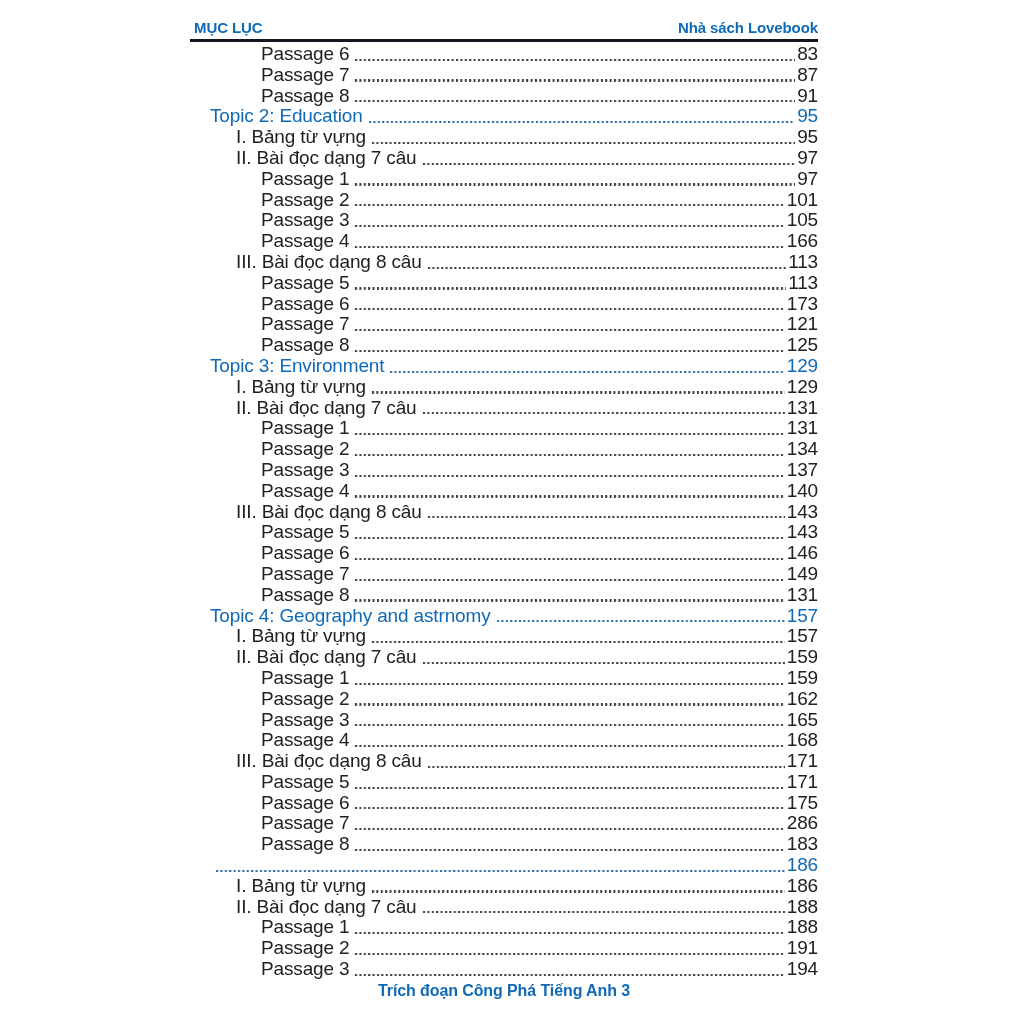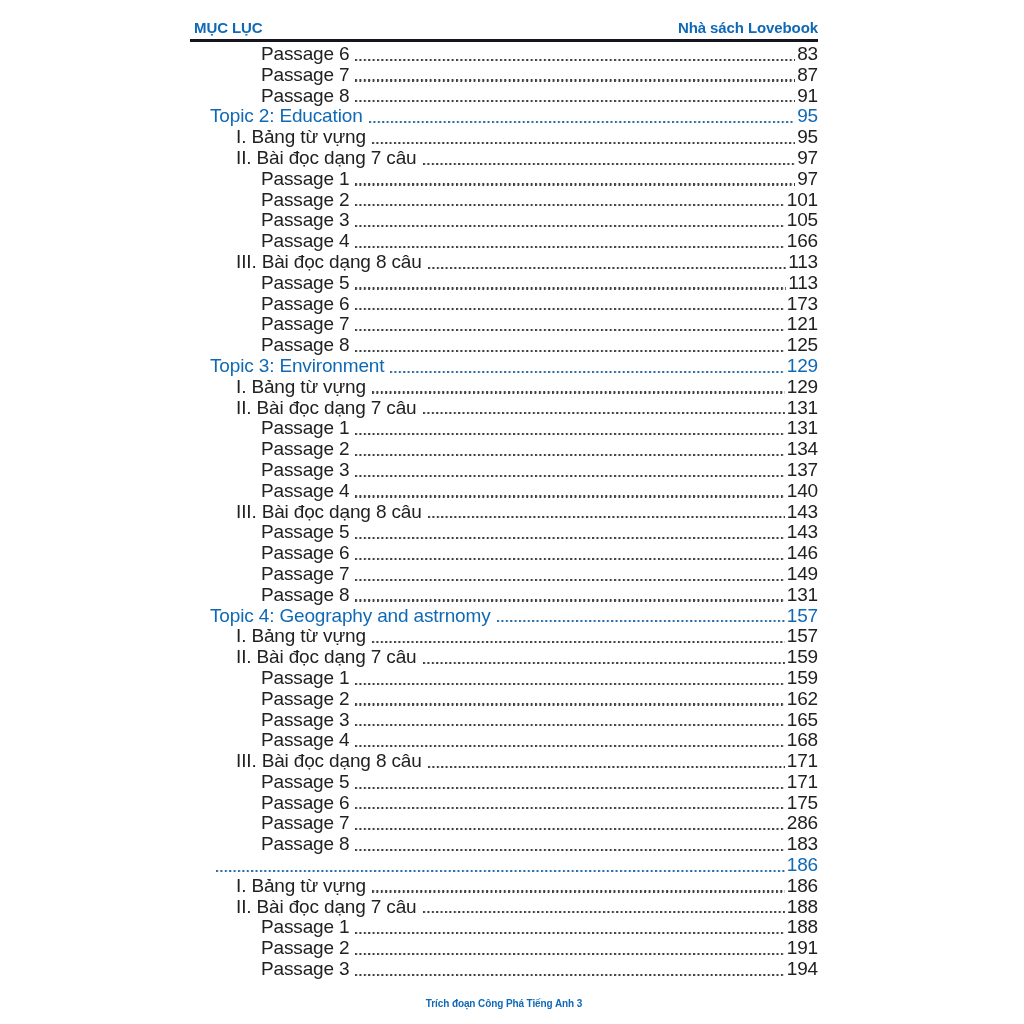--- a/index.html
+++ b/index.html
@@ -34,21 +34,21 @@
   .row.passage{padding-left:71px;}
   .leader{
     flex:1;align-self:flex-end;height:2.2px;margin:0 2px 4px 6px;
     background-image:radial-gradient(circle at 1.1px 1.1px,#3d3d3d 1px,rgba(0,0,0,0) 1.35px);
     background-size:4.4px 2.2px;background-repeat:repeat-x;background-position:left bottom;
   }
   .row.topic .leader{
     background-image:radial-gradient(circle at 1.1px 1.1px,#2a6aa6 1px,rgba(0,0,0,0) 1.35px);
   }
   .ftr{
-    margin-top:18px;text-align:center;font-weight:bold;font-size:10px;
+    margin-top:2px;text-align:center;font-weight:bold;font-size:16px;
     color:var(--blue);letter-spacing:-0.1px;
   }
 </style>
 </head>
 <body>
 
 <div class="sheet">
   <div class="hdr">
     <span class="left">MỤC LỤC</span>
     <span class="right">Nhà sách Lovebook</span>

